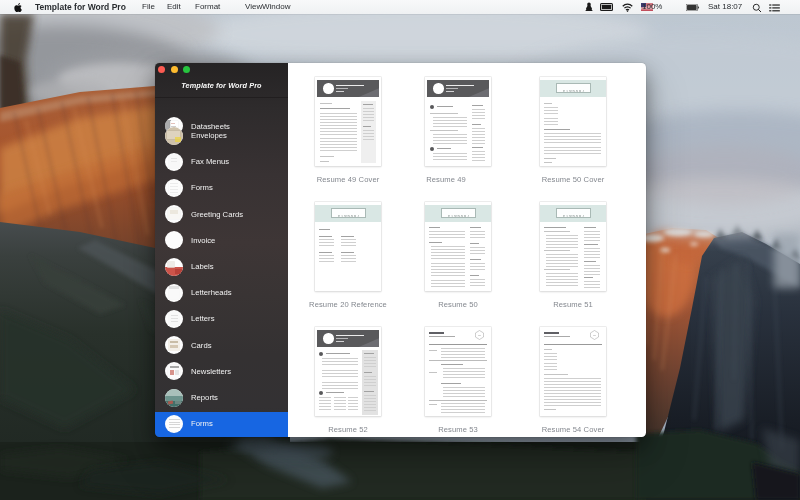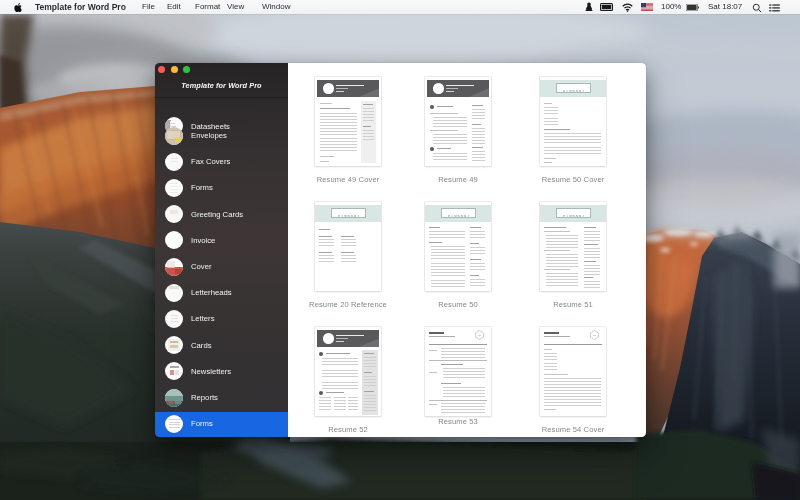--- a/index.html
+++ b/index.html
@@ -168,21 +168,21 @@
   </svg>
 
   <div id="menubar">
     <svg class="mi" style="left:14px;top:2.5px" width="8" height="9" viewBox="0 0 14 16">
         <path fill="#111" d="M11.6 8.6c0-2.1 1.7-3.1 1.8-3.2-1-1.4-2.5-1.6-3-1.6-1.3-.1-2.5.75-3.1.75-.6 0-1.6-.73-2.7-.71-1.4 0-2.7.8-3.4 2-1.5 2.5-.4 6.3 1 8.4.7 1 1.5 2.1 2.6 2.1 1 0 1.4-.68 2.7-.68 1.3 0 1.6.68 2.7.66 1.1 0 1.8-1 2.5-2 .8-1.2 1.1-2.3 1.1-2.4 0 0-2.2-.85-2.2-3.3zM9.6 2.4c.55-.7.95-1.6.85-2.4-.8 0-1.8.55-2.4 1.2-.5.6-1 1.6-.85 2.4.9.1 1.8-.45 2.4-1.2z"></path>
       </svg>
     <div class="mi" style="left:35px;font-weight:bold;font-size:8.5px">Template for Word Pro</div>
     <div class="mi" style="left:142px">File</div>
     <div class="mi" style="left:167px">Edit</div>
     <div class="mi" style="left:195px">Format</div>
-    <div class="mi" style="left:227px">View</div>
+    <div class="mi" style="left:245px">View</div>
     <div class="mi" style="left:262px">Window</div>
     <svg class="mi" style="left:584px;top:2px" width="10" height="10" viewBox="0 0 20 20">
         <path fill="#1a1a1a" d="M10 1c-2 0-3.5 1.5-3.5 3.5 0 1.2.3 2 .3 3.2 0 2.4-2.8 3.3-2.8 6.3 0 2 2.5 3 6 3s6-1 6-3c0-3-2.8-3.9-2.8-6.3 0-1.2.3-2 .3-3.2C13.5 2.5 12 1 10 1z"></path>
         <rect x="3" y="16" width="14" height="2" rx="1" fill="#1a1a1a"></rect>
       </svg>
     <svg class="mi" style="left:600px;top:3px" width="13" height="8" viewBox="0 0 26 16">
         <rect x="0" y="0" width="26" height="16" rx="3" fill="#1a1a1a"></rect>
         <rect x="2" y="2" width="22" height="12" rx="2" fill="#f0f0f0"></rect>
         <rect x="3.5" y="3.5" width="19" height="9" rx="1" fill="#1a1a1a"></rect>
       </svg>
@@ -197,21 +197,21 @@
     <svg class="mi" style="left:641px;top:3px" width="12" height="8" viewBox="0 0 24 16">
         <rect width="24" height="16" fill="#b22234"></rect>
         <rect y="1.2" width="24" height="1.2" fill="#fff"></rect>
         <rect y="3.6" width="24" height="1.2" fill="#fff"></rect>
         <rect y="6" width="24" height="1.2" fill="#fff"></rect>
         <rect y="8.4" width="24" height="1.2" fill="#fff"></rect>
         <rect y="10.8" width="24" height="1.2" fill="#fff"></rect>
         <rect y="13.2" width="24" height="1.2" fill="#fff"></rect>
         <rect width="10" height="8.4" fill="#3c3b6e"></rect>
       </svg>
-    <div class="mi" style="left:661px">100%</div>
+    <div class="mi" style="left:642px">100%</div>
     <svg class="mi" style="left:686px;top:3.5px" width="13.5" height="7" viewBox="0 0 28 14">
         <rect x="0" y="0" width="24" height="14" rx="2.5" fill="none" stroke="#333" stroke-width="1.4"></rect>
         <rect x="2" y="2" width="20" height="10" rx="1.5" fill="#333"></rect>
         <path d="M25 4.5v5c1.4-.3 2.2-1.3 2.2-2.5S26.4 4.8 25 4.5z" fill="#333"></path>
       </svg>
     <div class="mi" style="left:708px">Sat 18:07</div>
     <svg class="mi" style="left:752px;top:2.5px" width="10" height="10" viewBox="0 0 20 20">
         <circle cx="8.5" cy="8.5" r="6" fill="none" stroke="#1a1a1a" stroke-width="1.8"></circle>
         <line x1="13" y1="13" x2="18" y2="18" stroke="#1a1a1a" stroke-width="2"></line>
       </svg>
@@ -254,21 +254,21 @@
               <div style="position:absolute;left:10px;top:10px;width:6px;height:5px;background:#ecd23e"></div>
             </div>
             <div class="tx">Envelopes</div>
           </div>
           <div class="item" style="top:85.69999999999999px">
             <div class="ic">
               <div style="position:absolute;left:4px;top:2.5px;width:10px;height:13px;background:#f6f6f6;box-shadow:0 0 1px rgba(0,0,0,.18)"></div>
               <div style="position:absolute;left:6px;top:5px;width:6px;height:1px;background:#ddd"></div>
               <div style="position:absolute;left:6px;top:8px;width:6px;height:1px;background:#e4e4e4"></div>
             </div>
-            <div class="tx">Fax Covers</div>
+            <div class="tx">Fax Menus</div>
           </div>
           <div class="item" style="top:111.89999999999999px">
             <div class="ic">
               <div style="position:absolute;left:3.5px;top:2.5px;width:11px;height:13px;background:#fbfbfb;box-shadow:0 0 1px rgba(0,0,0,.2)"></div>
               <div style="position:absolute;left:5px;top:4px;width:8px;height:10px;background:repeating-linear-gradient(to bottom,#e6e6e6 0 1px,transparent 1px 3px)"></div>
             </div>
             <div class="tx">Forms</div>
           </div>
           <div class="item" style="top:138.1px">
             <div class="ic">
@@ -280,21 +280,21 @@
           <div class="item" style="top:164.3px">
             <div class="ic"></div>
             <div class="tx">Invoice</div>
           </div>
           <div class="item" style="top:190.5px">
             <div class="ic">
               <div style="opacity:1;position:absolute;left:0;top:9px;width:18px;height:9px;background:#cc544a"></div>
               <div style="position:absolute;left:2px;top:3px;width:8px;height:7px;background:#e8e3de;border-radius:1px"></div>
               <div style="position:absolute;left:10px;top:11px;width:7px;height:5px;background:#b03a33"></div>
             </div>
-            <div class="tx">Cover</div>
+            <div class="tx">Labels</div>
           </div>
           <div class="item" style="top:216.7px">
             <div class="ic">
               <div style="position:absolute;left:4px;top:2.5px;width:10px;height:13px;background:#f7f7f7;box-shadow:0 0 1px rgba(0,0,0,.2)"></div>
               <div style="position:absolute;left:4px;top:2.5px;width:10px;height:3px;background:#d8d8d8"></div>
             </div>
             <div class="tx">Letterheads</div>
           </div>
           <div class="item" style="top:242.89999999999998px">
             <div class="ic">
@@ -375,21 +375,21 @@
           <div class="dot" style="left:5px;top:70px"></div>
           <div class="l2" style="left:12px;top:71px;width:14px"></div>
           <div class="txt" style="left:8px;top:76px;width:34px;height:9px"></div>
           <div class="l2" style="left:47px;top:28px;width:11px"></div>
           <div class="txt" style="left:47px;top:32px;width:13px;height:12px"></div>
           <div class="l2" style="left:47px;top:47px;width:9px"></div>
           <div class="txt" style="left:47px;top:51px;width:13px;height:16px"></div>
           <div class="l2" style="left:47px;top:70px;width:11px"></div>
           <div class="txt" style="left:47px;top:74px;width:13px;height:11px"></div>
         </div>
-        <div class="lbl" style="left:90px;top:111.5px">Resume 49</div>
+        <div class="lbl" style="left:78px;top:111.5px">Resume 49</div>
         <div class="pg" style="left:252px;top:14px">
           <div class="bandB"></div>
           <div class="boxB"><svg width="35" height="10" viewBox="0 0 70 20">
               <text x="35" y="9" text-anchor="middle" font-family="Liberation Serif" font-size="6.5" letter-spacing="2" fill="#5a6a66">PANDORA</text>
               <rect x="14" y="12.5" width="42" height="1.2" fill="#a8b8b4"></rect>
             </svg></div>
           <div class="l1" style="left:4px;top:26px;width:8px"></div>
           <div class="txt" style="left:4px;top:30px;width:14px;height:8px"></div>
           <div class="txt" style="left:4px;top:41px;width:14px;height:8px"></div>
           <div class="l2" style="left:4px;top:52px;width:26px"></div>
@@ -501,21 +501,21 @@
           <div style="position:absolute;left:4px;top:33px;width:58px;height:.8px;background:#bbb"></div>
           <div class="l2" style="left:16px;top:37px;width:22px"></div>
           <div class="txt" style="left:18px;top:41px;width:42px;height:12px"></div>
           <div class="l1" style="left:4px;top:45px;width:8px"></div>
           <div class="l2" style="left:16px;top:56px;width:20px"></div>
           <div class="txt" style="left:18px;top:60px;width:42px;height:10px"></div>
           <div style="position:absolute;left:4px;top:73px;width:58px;height:.8px;background:#bbb"></div>
           <div class="l1" style="left:4px;top:77px;width:8px"></div>
           <div class="txt" style="left:16px;top:76px;width:44px;height:10px"></div>
         </div>
-        <div class="lbl" style="left:90px;top:354px">Resume 53</div>
+        <div class="lbl" style="left:90px;top:362px">Resume 53</div>
         <div class="pg" style="left:252px;top:264px">
           <div style="position:absolute;left:4px;top:5px;width:15px;height:2px;background:#606065"></div>
           <div style="position:absolute;left:4px;top:9px;width:26px;height:.8px;background:#aaa"></div>
           <svg class="hex" style="left:50px;top:3px" viewBox="0 0 20 22">
             <polygon points="10,1 19,6.5 19,15.5 10,21 1,15.5 1,6.5" fill="none" stroke="#9a9a9a" stroke-width="1.1"></polygon>
             <text x="10" y="13" font-size="5" text-anchor="middle" fill="#9a9a9a" font-family="Liberation Sans">LB</text>
           </svg>
           <div style="position:absolute;left:4px;top:16.5px;width:58px;height:1px;background:#999"></div>
           <div class="l1" style="left:4px;top:22px;width:8px"></div>
           <div class="txt" style="left:4px;top:26px;width:13px;height:8px"></div>

